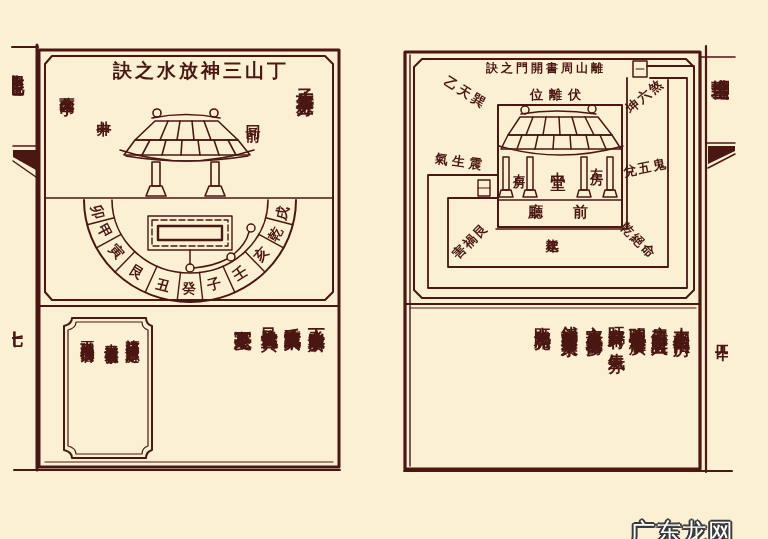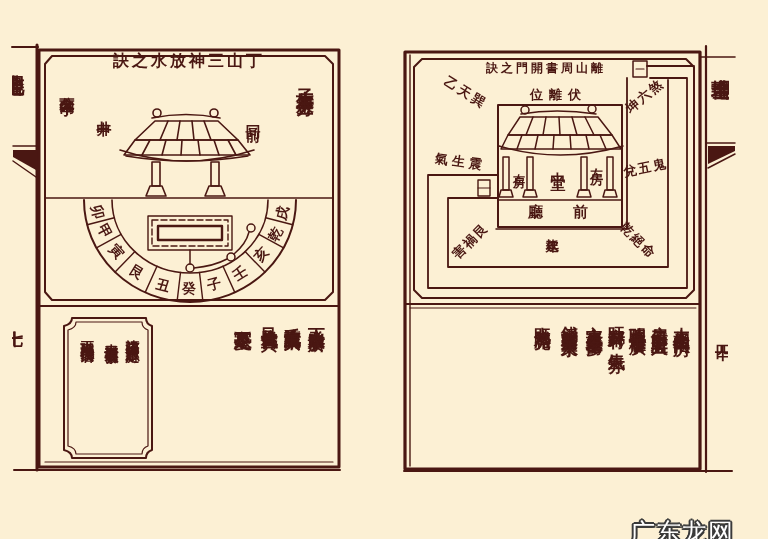--- a/index.html
+++ b/index.html
@@ -162,21 +162,21 @@
     </g>
   </svg>
 
   <div class="clip" style="left:12px;top:56px;width:24px;height:88px;">
     <span class="vt" style="left:-8px;top:2px;font-size:21px;">地理全書</span>
   </div>
   <div class="clip" style="left:12px;top:318px;width:22px;height:40px;">
     <span class="vt" style="left:-5px;top:0;font-size:16px;">十七</span>
   </div>
 
-  <span class="ht rtl" style="left:113px;top:53px;font-size:16px;letter-spacing:3px;">丁山三神放水之訣</span>
+  <span class="ht rtl" style="left:113px;top:61px;font-size:19px;letter-spacing:3px;">丁山三神放水之訣</span>
 
   <span class="vt" style="left:59px;top:85px;font-size:15px;letter-spacing:1px;">分金丙午丙子</span>
   <span class="vt" style="left:96px;top:109px;font-size:15px;letter-spacing:1px;">井申</span>
   <span class="vt" style="left:245px;top:113px;font-size:15px;letter-spacing:3px;">同前</span>
   <span class="vt" style="left:296px;top:84px;font-size:18px;letter-spacing:-2px;">分金庚午庚子</span>
 
   <div>
     <span class="ring-char" style="left:98px;top:212px;transform:rotate(75deg);">卯</span>
     <span class="ring-char" style="left:105px;top:231px;transform:rotate(62deg);">甲</span>
     <span class="ring-char" style="left:117px;top:251px;transform:rotate(48deg);">寅</span>

